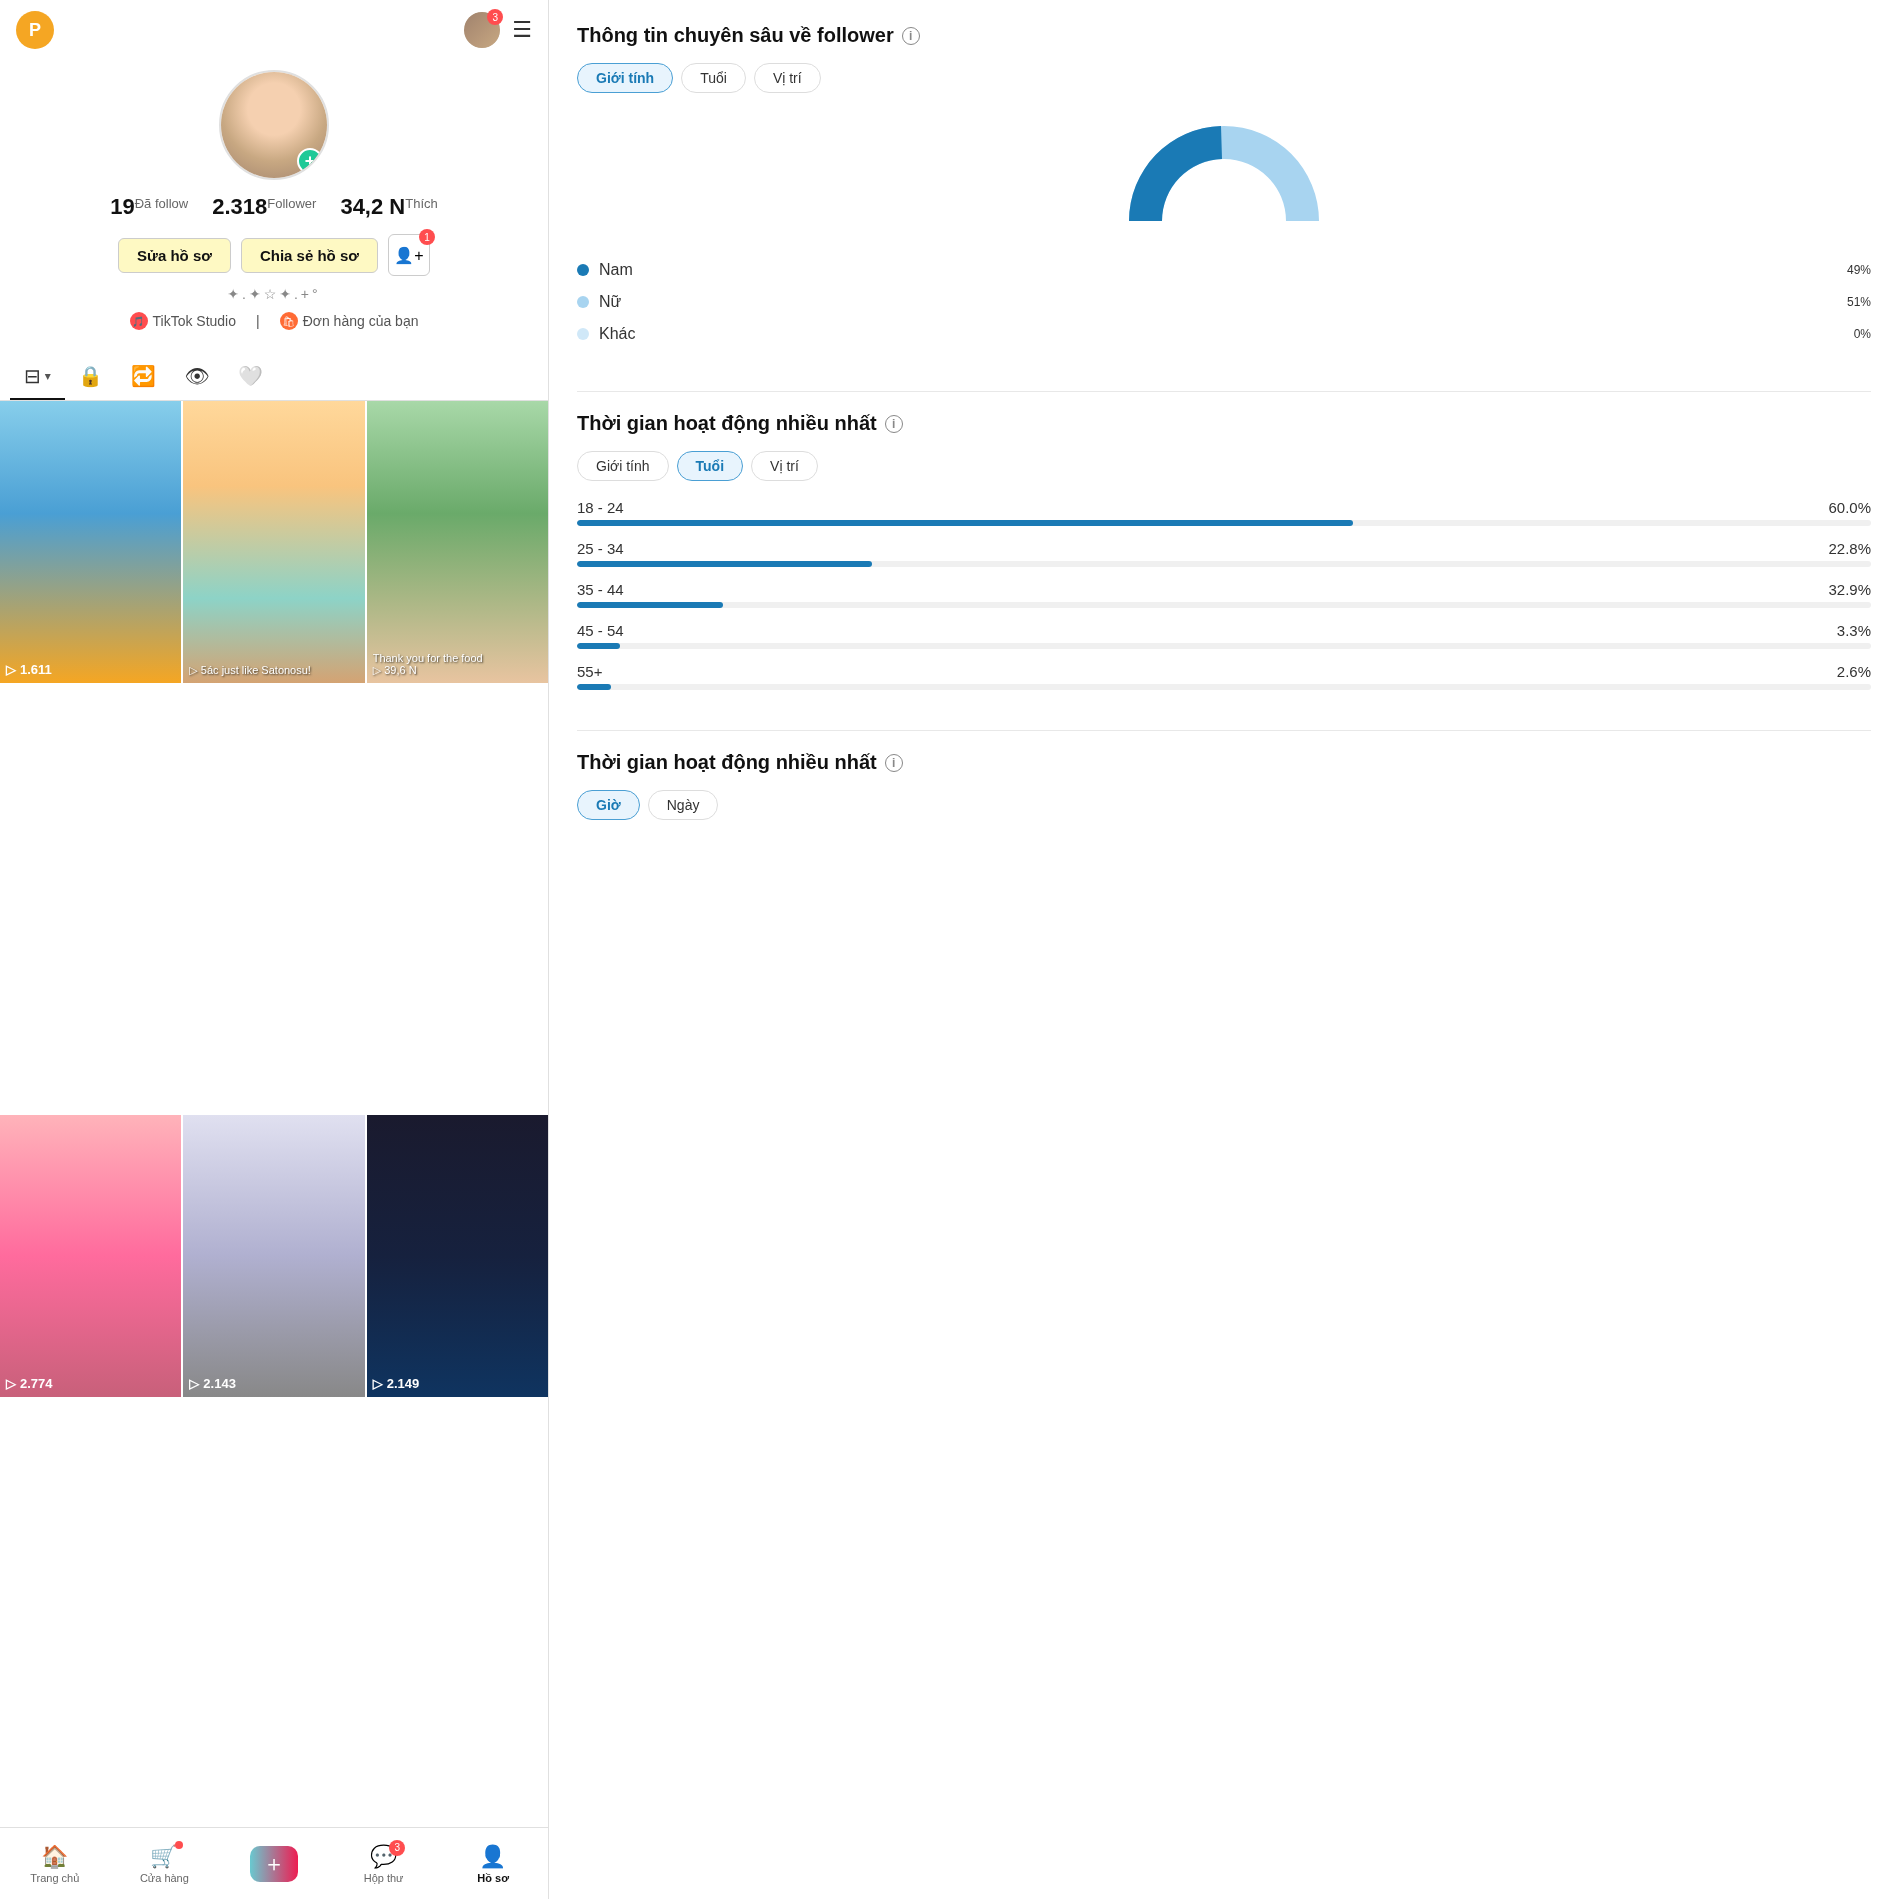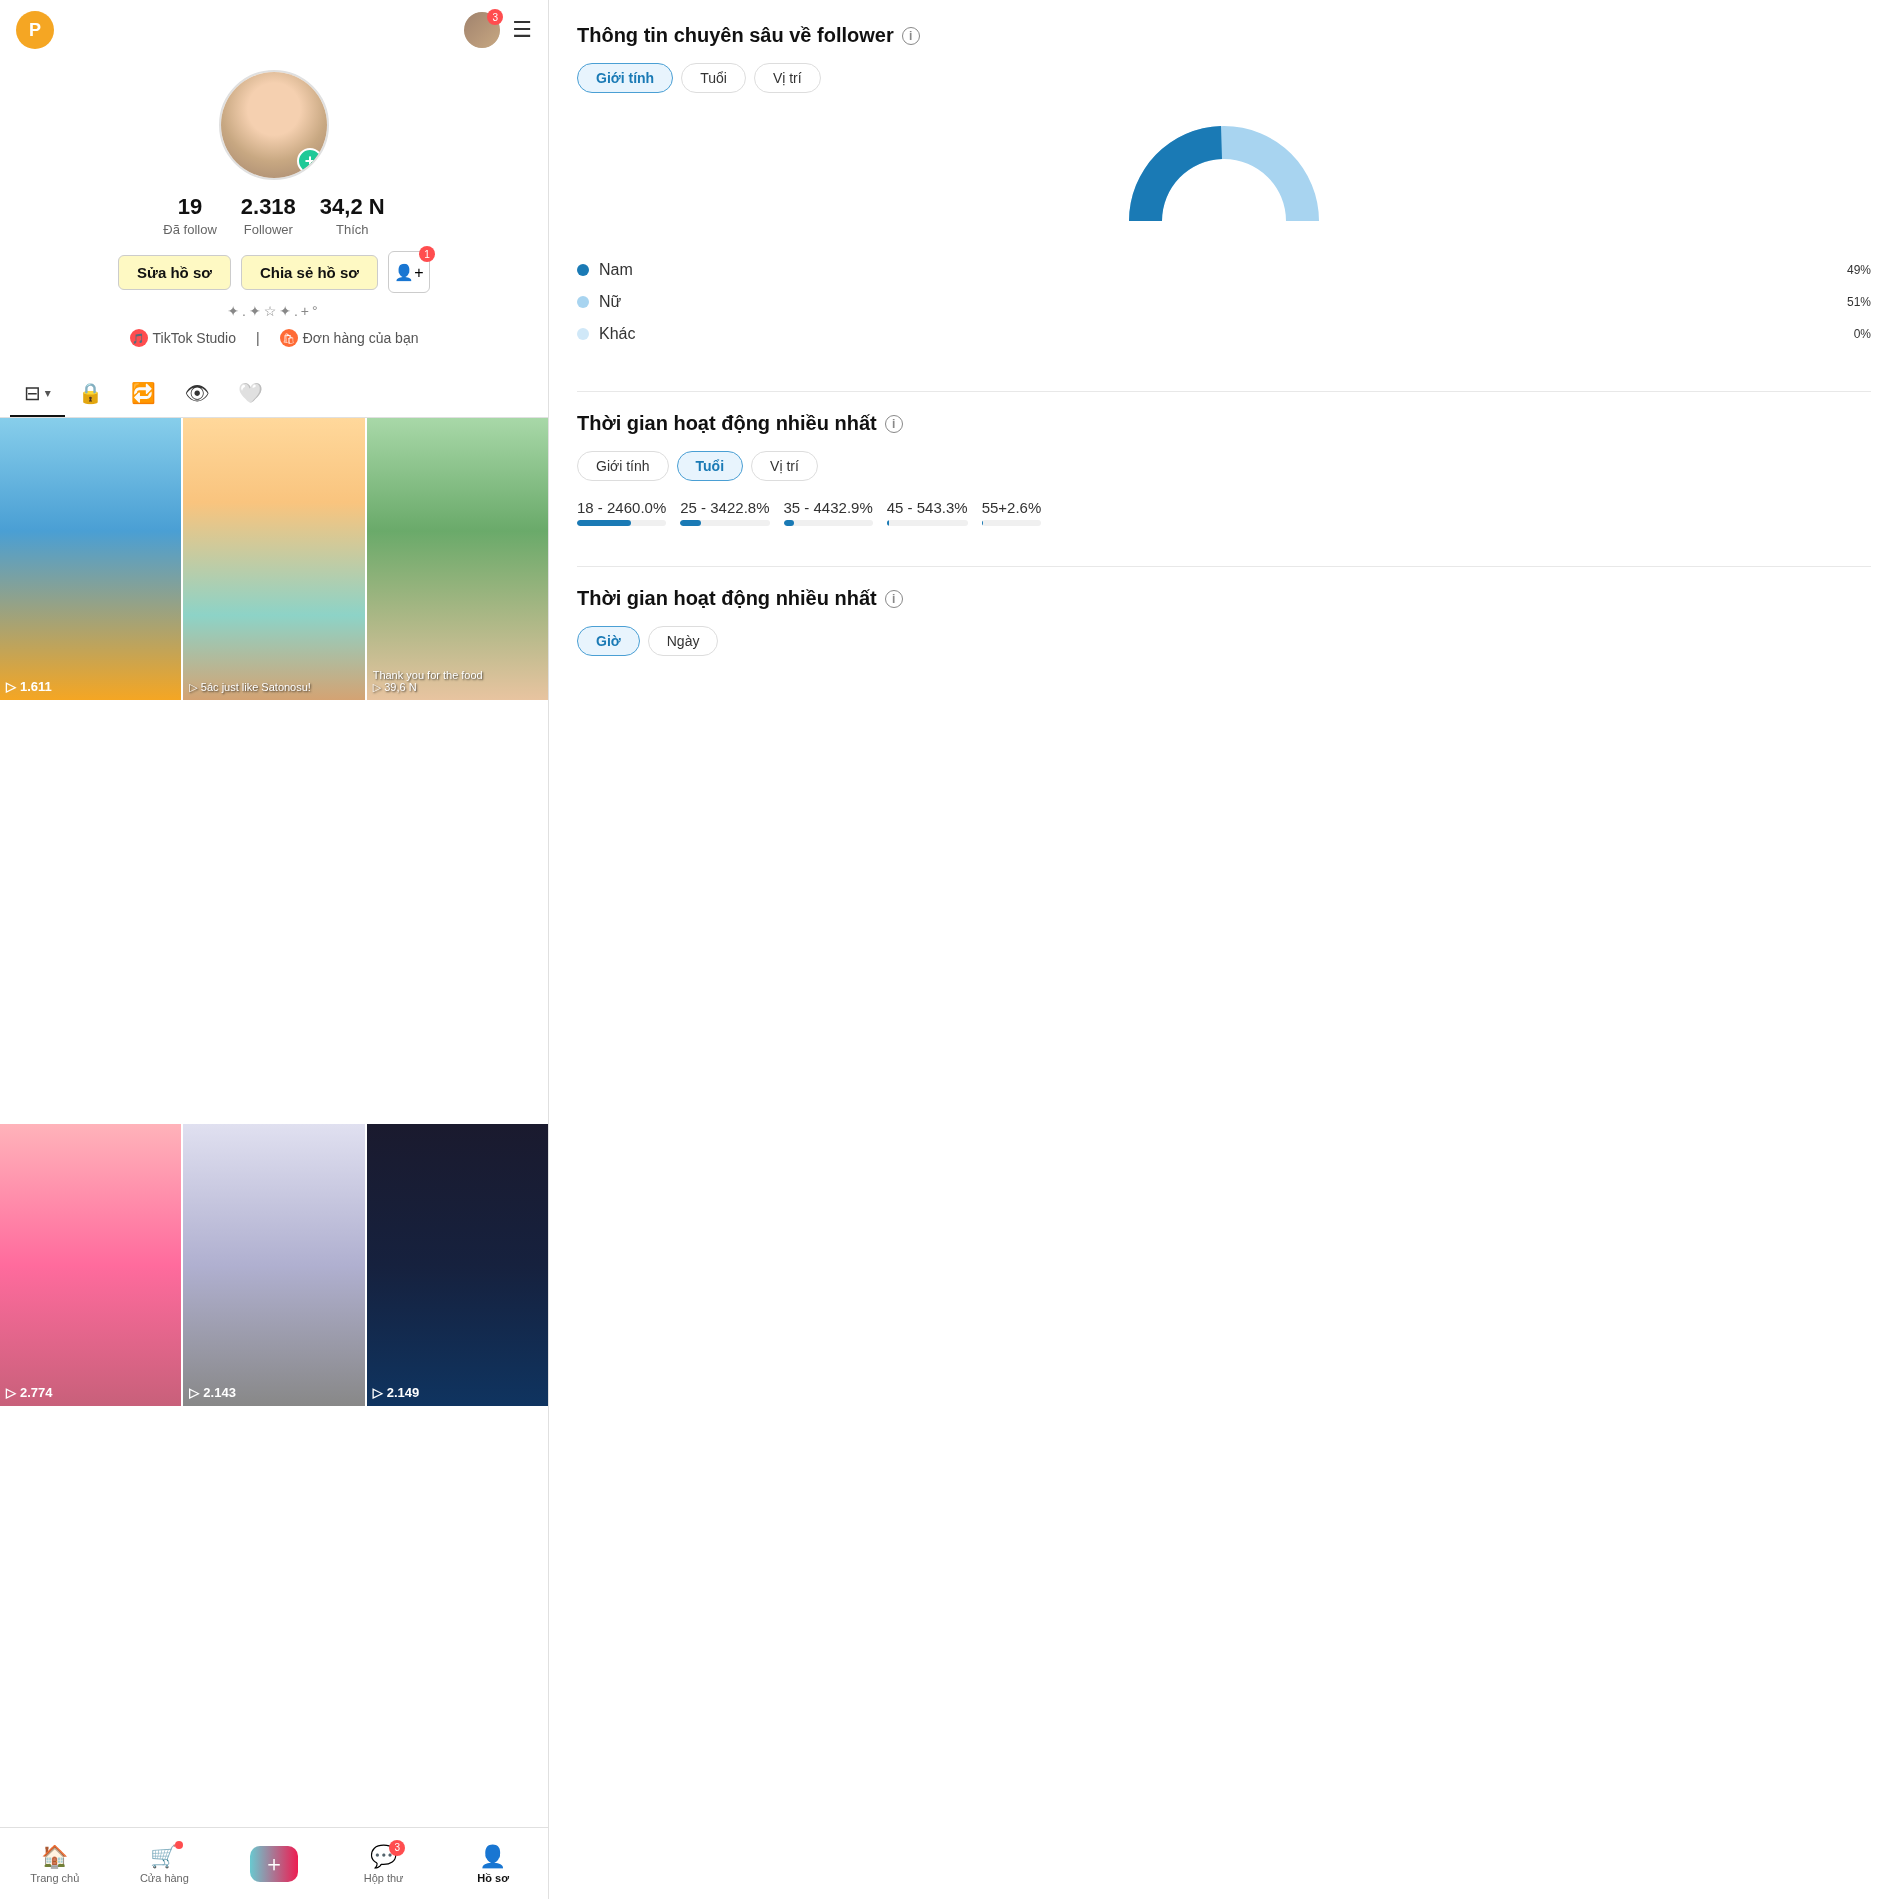--- a/index.html
+++ b/index.html
@@ -94,21 +94,21 @@
       color: white; font-size: 18px; font-weight: bold;
       border: 2px solid white;
     }
 
     .stats-row {
       display: flex;
       gap: 24px;
       margin-top: 14px;
       text-align: center;
     }
-    .stat-item { display: flex; flex-direction: column; }
+    .stat-item { display: flex; flex-direction: row; }
     .stat-num { font-size: 22px; font-weight: 700; color: #111; }
     .stat-label { font-size: 13px; color: #666; margin-top: 2px; }
 
     .action-row {
       display: flex;
       gap: 10px;
       margin-top: 14px;
       align-items: center;
     }
     .btn-outline {
@@ -349,21 +349,21 @@
       border-radius: 50%;
     }
     .legend-label { font-size: 16px; color: #333; flex: 1; }
     .legend-pct { font-size: 12px; color: #333; font-weight: 500; }
 
     .divider { height: 1px; background: #e8e8e8; margin: 20px 0; }
 
     .age-section { margin-bottom: 20px; }
     .age-filter-tabs { display: flex; gap: 8px; margin-bottom: 18px; }
 
-    .age-bar-list { display: flex; flex-direction: row; gap: 14px; }
+    .age-bar-list { display: flex; flex-direction: column; gap: 14px; }
     .age-bar-row { display: flex; flex-direction: column; gap: 4px; }
     .age-bar-header { display: flex; justify-content: space-between; align-items: center; }
     .age-range { font-size: 15px; color: #333; }
     .age-pct { font-size: 15px; color: #333; font-weight: 500; }
     .age-bar-track {
       height: 6px;
       background: #f0f0f0;
       border-radius: 3px;
       overflow: hidden;
     }

